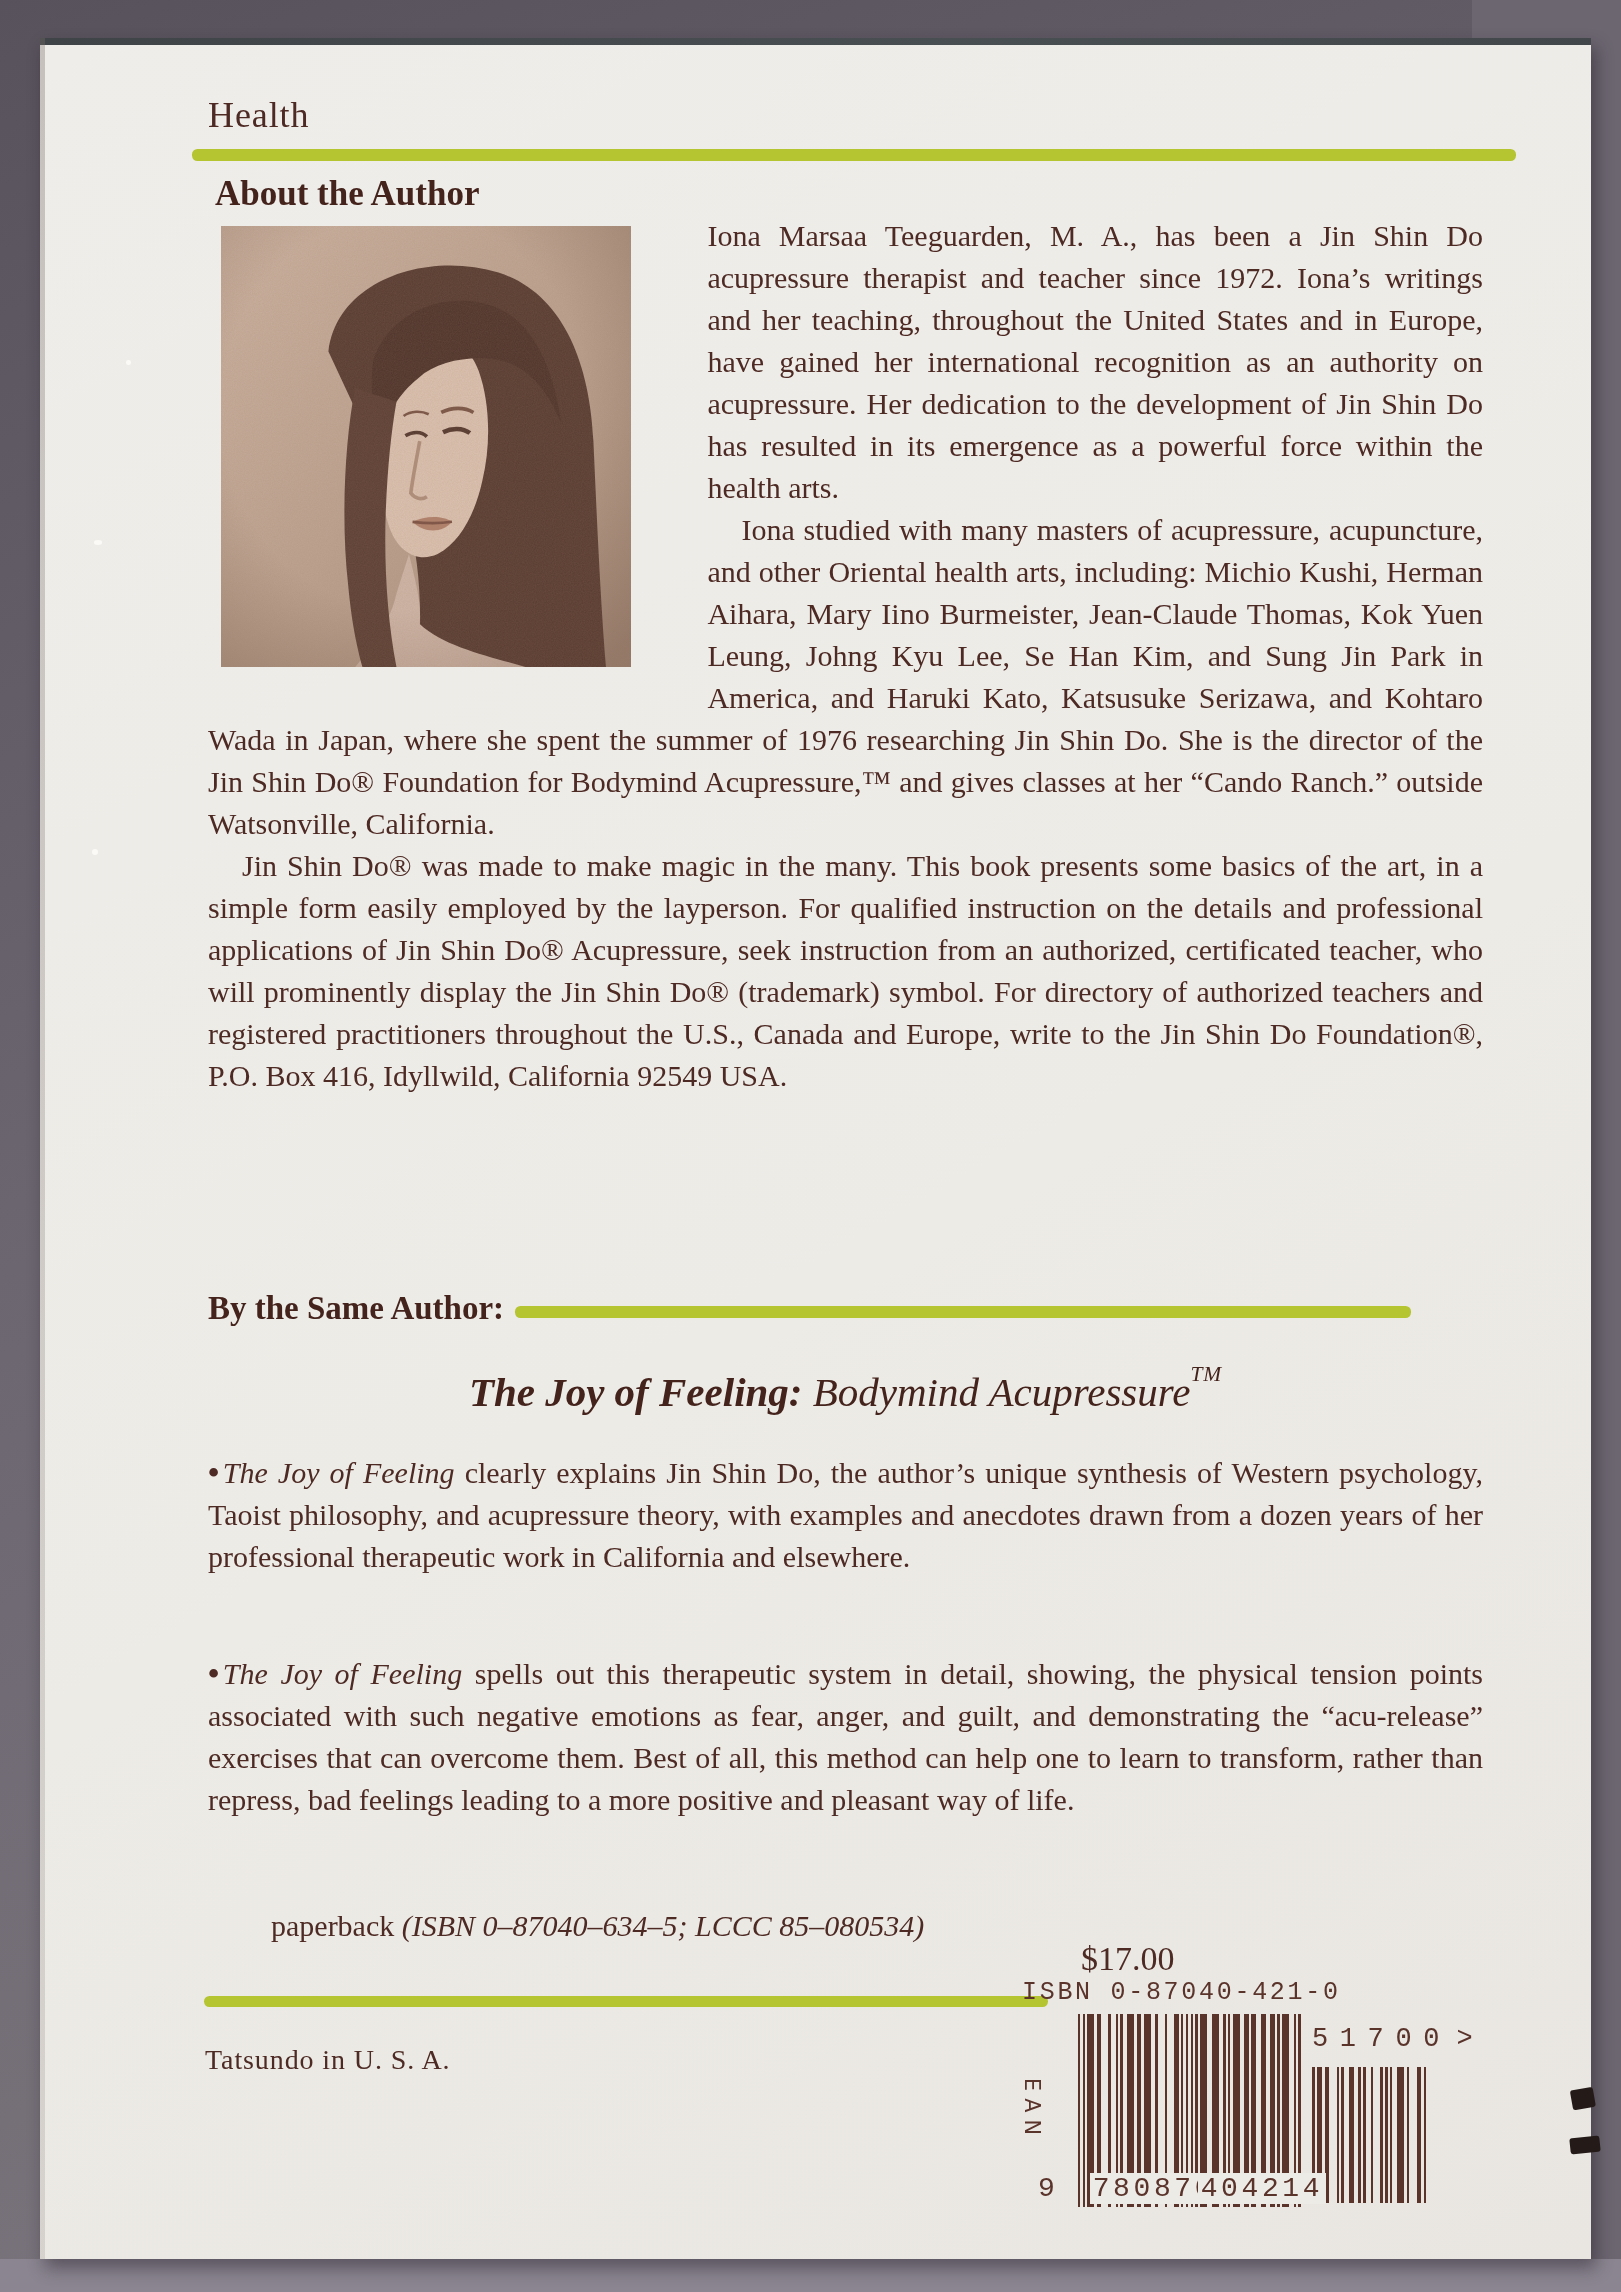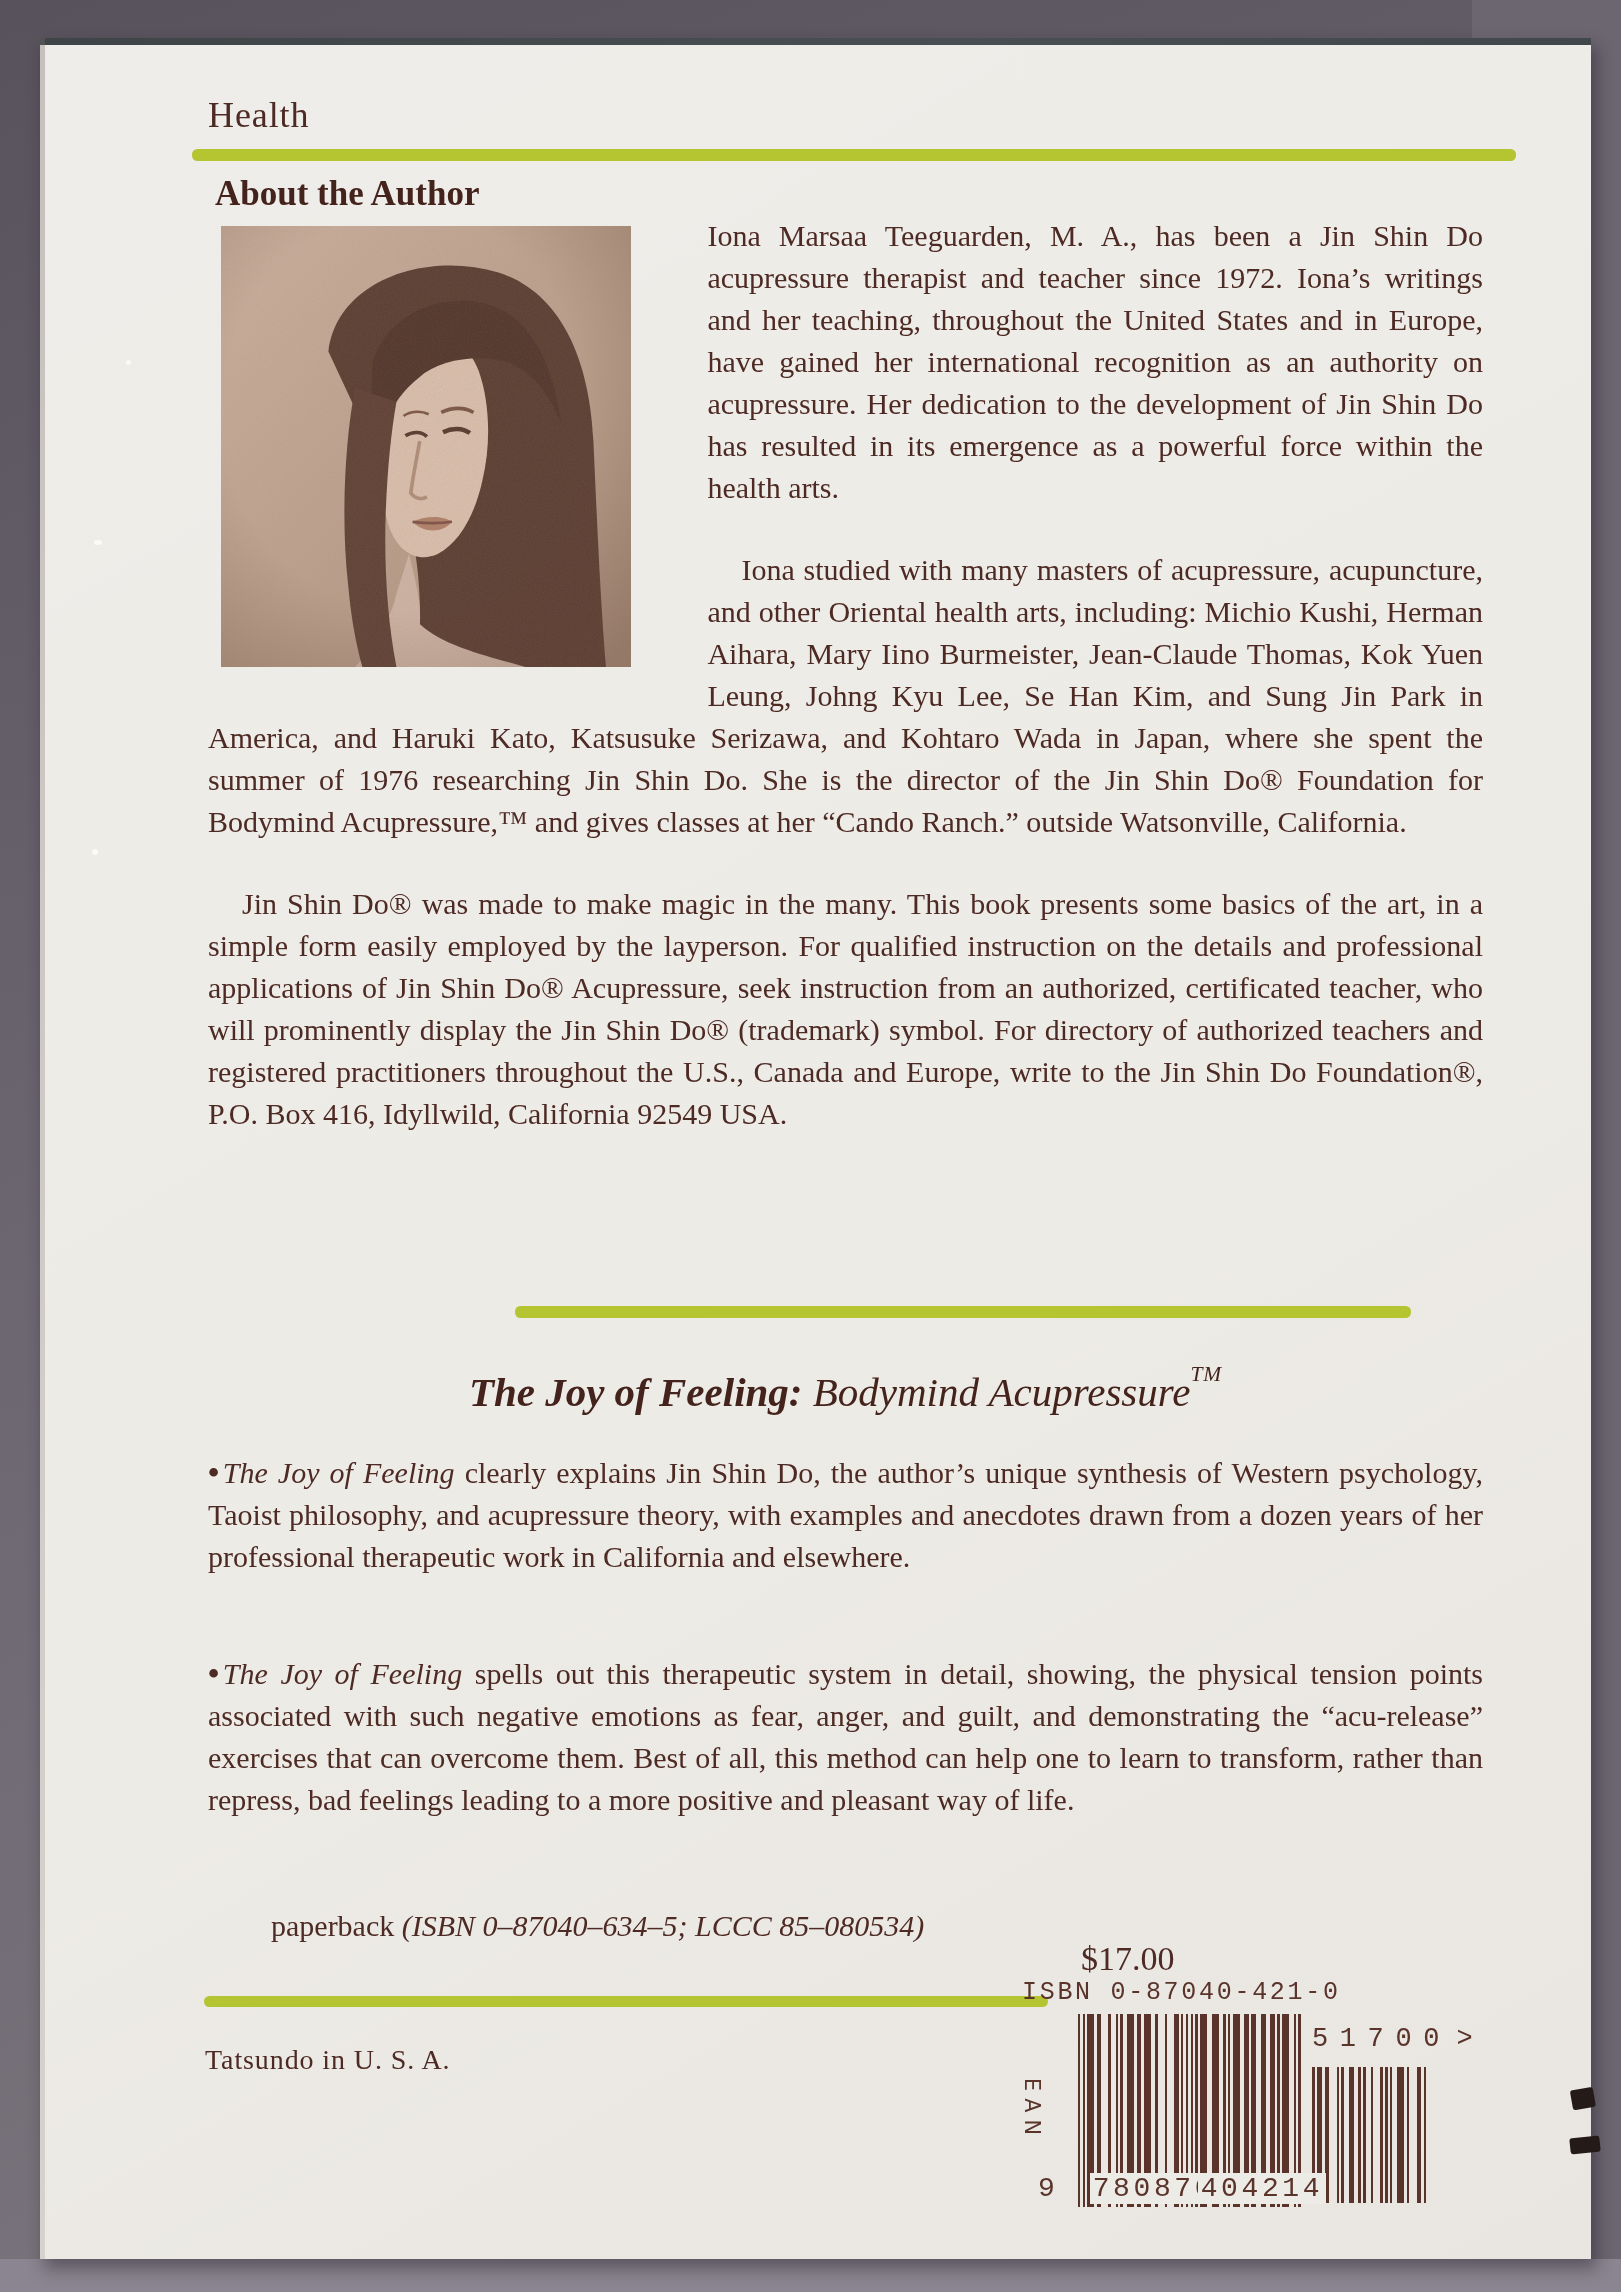--- a/index.html
+++ b/index.html
@@ -31,21 +31,21 @@
     justify-content:space-between;align-items:baseline;}
   .category{font-size:36px;letter-spacing:0.9px;}
   .credit{font-style:italic;font-size:34px;}
 
   .rule-top{left:152px;top:111px;width:1324px;height:11.6px;}
   .about-heading{position:absolute;left:175px;top:136px;font-size:35px;font-weight:bold;color:var(--ink-strong);}
 
   .about-text{position:absolute;left:168px;top:177px;width:1275px;
     font-size:30px;line-height:42px;text-align:justify;color:var(--ink);}
   .about-text p{margin:0;}
-  .about-text p.indent{text-indent:34px;margin-top:40px;}
+  .about-text p.indent{text-indent:34px;}
   .photo{float:left;width:410px;height:441px;margin:10.7px 76px 23px 13.4px;display:block;}
 
   .same-author{position:absolute;left:168px;top:1252px;width:1275px;height:45px;}
   .same-author .heading{font-size:33px;font-weight:bold;color:var(--ink-strong);}
   .rule-mid{left:475px;top:1268px;width:896px;height:11.6px;}
 
   .book-title{position:absolute;left:168px;top:1324px;width:1275px;text-align:center;
     font-size:41px;font-style:italic;color:var(--ink-strong);}
   .book-title .t1{font-weight:bold;}
   .book-title sup{font-size:21.5px;vertical-align:25px;letter-spacing:0.9px;}
@@ -143,20 +143,23 @@
         <path d="M214 330 C228 323 248 323 258 330 C248 343 226 343 214 330 Z" fill="#a9765f" opacity="0.85"></path>
         <path d="M214 330 C230 332 244 332 258 330" stroke="#7c5244" stroke-width="3" fill="none"></path>
         <rect x="0" y="0" width="458" height="492" fill="url(#vin)"></rect>
         <rect x="0" y="0" width="458" height="492" filter="url(#grain)"></rect>
       </svg>
       <p>Iona Marsaa Teeguarden, M. A., has been a Jin Shin Do acupressure therapist and teacher since 1972. Iona’s writings and her teaching, throughout the United States and in Europe, have gained her international recognition as an authority on acupressure. Her dedication to the development of Jin Shin Do has resulted in its emergence as a powerful force within the health arts.</p>
       <p class="indent">Iona studied with many masters of acupressure, acupuncture, and other Oriental health arts, including: Michio Kushi, Herman Aihara, Mary Iino Burmeister, Jean-Claude Thomas, Kok Yuen Leung, Johng Kyu Lee, Se Han Kim, and Sung Jin Park in America, and Haruki Kato, Katsusuke Serizawa, and Kohtaro Wada in Japan, where she spent the summer of 1976 researching Jin Shin Do. She is the director of the Jin Shin Do® Foundation for Bodymind Acupressure,™ and gives classes at her “Cando Ranch.” outside Watsonville, California.</p>
       <p class="indent">Jin Shin Do® was made to make magic in the many. This book presents some basics of the art, in a simple form easily employed by the layperson. For qualified instruction on the details and professional applications of Jin Shin Do® Acupressure, seek instruction from an authorized, certificated teacher, who will prominently display the Jin Shin Do® (trademark) symbol. For directory of authorized teachers and registered practitioners throughout the U.S., Canada and Europe, write to the Jin Shin Do Foundation®, P.O. Box 416, Idyllwild, California 92549 USA.</p>
     </div>
 
+    <div class="same-author">
+      <span class="heading">By the Same Author:</span>
+    </div>
     <div class="rule rule-mid"></div>
 
     <div class="book-title">
       <span class="t1">The Joy of Feeling:</span><span> Bodymind Acupressure</span><sup>TM</sup>
     </div>
 
     <p class="bullets bullet-1">
       <span class="bmark">•</span><i>The Joy of Feeling</i><span> clearly explains Jin Shin Do, the author’s unique synthesis of Western psychology, Taoist philosophy, and acupressure theory, with examples and anecdotes drawn from a dozen years of her professional therapeutic work in California and elsewhere.</span>
     </p>
     <p class="bullets bullet-2">

